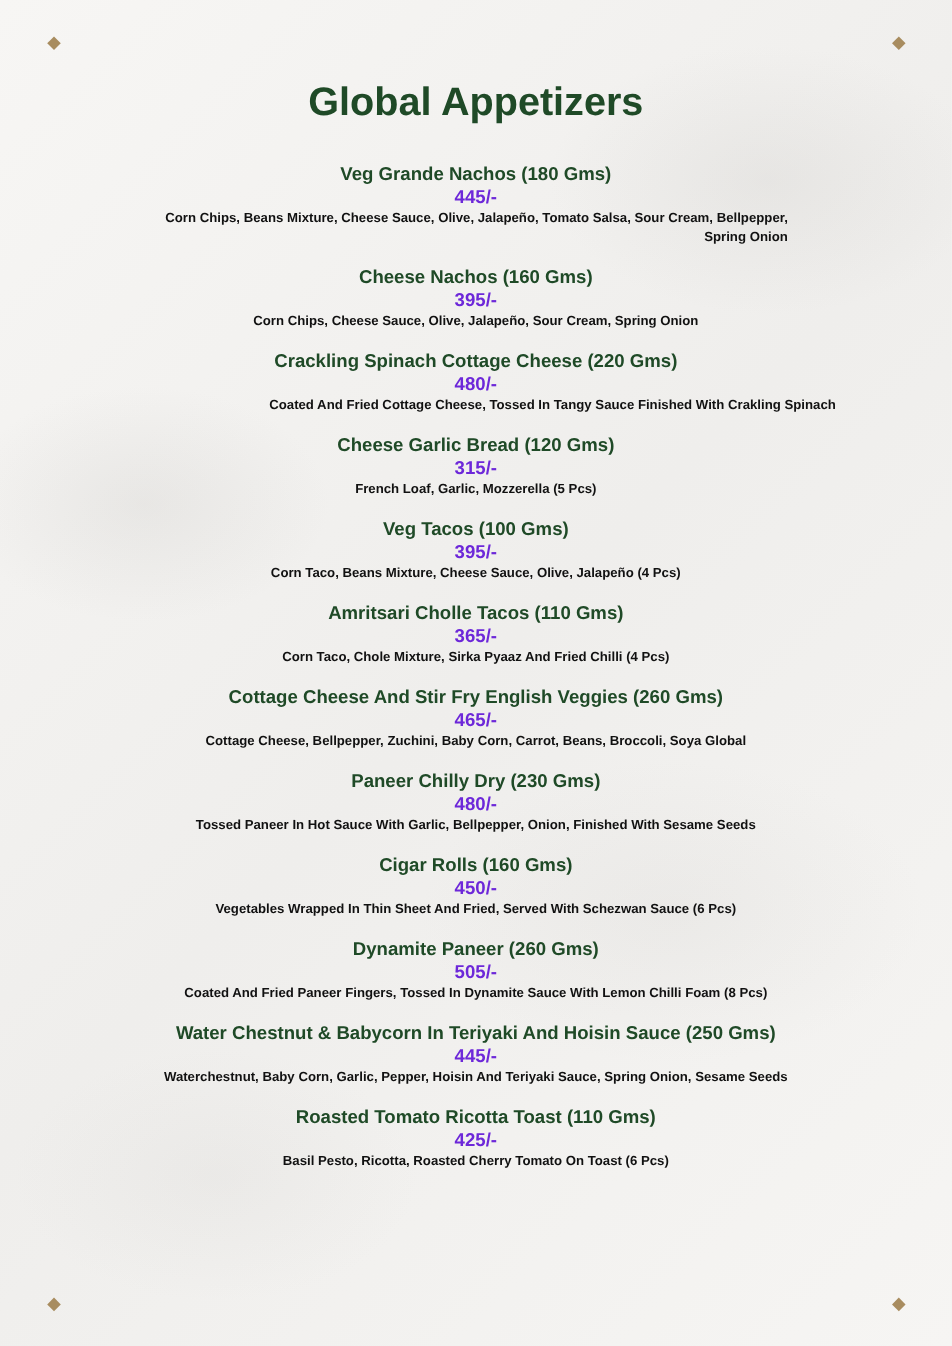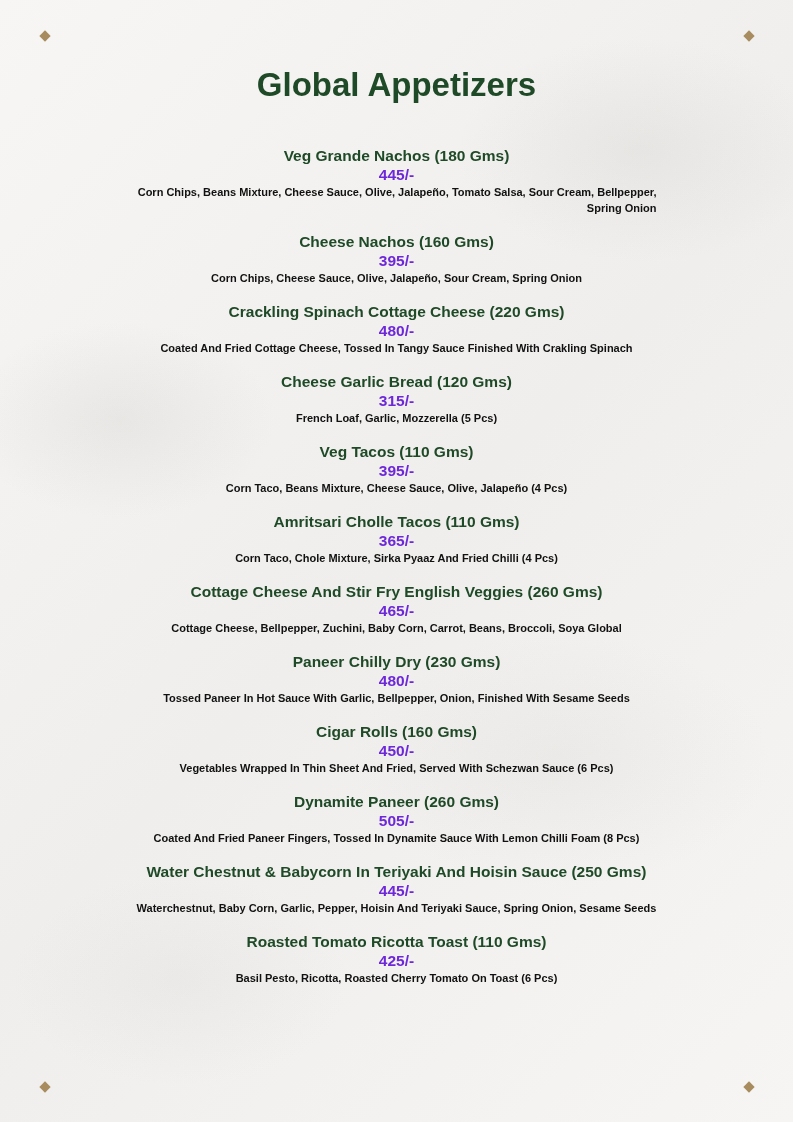--- a/index.html
+++ b/index.html
@@ -21,21 +21,21 @@
     }
     .tl { left: 41px; top: 32px; }
     .tr { left: 745px; top: 32px; }
     .bl { left: 41px; top: 1083px; }
     .br { left: 745px; top: 1083px; }
     .title {
       position: absolute; top: 66px; left: 0; width: 793px;
       text-align: center; color: #1f4a27; font-weight: bold;
       font-size: 33px; letter-spacing: 0;
     }
-    .menu { position: absolute; top: 146px; left: 0; width: 793px; }
+    .menu { position: absolute; top: 136px; left: 0; width: 793px; }
     .item { text-align: center; margin-bottom: 16px; }
     .item-name { color: #1f4a27; font-weight: bold; font-size: 15.5px; line-height: 19px; }
     .item-price { color: #6d28d9; font-weight: bold; font-size: 15.5px; line-height: 19px; }
     .item-desc {
       color: #111; font-weight: bold; font-size: 11px; line-height: 16px;
       margin: 0 auto; max-width: 540px;
     }
   </style>
 </head>
 <body>
@@ -54,29 +54,29 @@
     <div class="item-desc" style="max-width:520px;text-align:right;">Corn Chips, Beans Mixture, Cheese Sauce, Olive, Jalapeño, Tomato Salsa, Sour Cream, Bellpepper, Spring Onion</div>
   </div>
   <div class="item">
     <div class="item-name">Cheese Nachos (160 Gms)</div>
     <div class="item-price">395/-</div>
     <div class="item-desc">Corn Chips, Cheese Sauce, Olive, Jalapeño, Sour Cream, Spring Onion</div>
   </div>
   <div class="item">
     <div class="item-name">Crackling Spinach Cottage Cheese (220 Gms)</div>
     <div class="item-price">480/-</div>
-    <div class="item-desc" style="max-width:600px;">Coated And Fried Cottage Cheese, Tossed In Tangy Sauce Finished With Crakling Spinach</div>
+    <div class="item-desc" style="max-width:600px;text-align:right;">Coated And Fried Cottage Cheese, Tossed In Tangy Sauce Finished With Crakling Spinach</div>
   </div>
   <div class="item">
     <div class="item-name">Cheese Garlic Bread (120 Gms)</div>
     <div class="item-price">315/-</div>
     <div class="item-desc">French Loaf, Garlic, Mozzerella (5 Pcs)</div>
   </div>
   <div class="item">
-    <div class="item-name">Veg Tacos (110 Gms)</div>
+    <div class="item-name">Veg Tacos (100 Gms)</div>
     <div class="item-price">395/-</div>
     <div class="item-desc">Corn Taco, Beans Mixture, Cheese Sauce, Olive, Jalapeño (4 Pcs)</div>
   </div>
   <div class="item">
     <div class="item-name">Amritsari Cholle Tacos (110 Gms)</div>
     <div class="item-price">365/-</div>
     <div class="item-desc">Corn Taco, Chole Mixture, Sirka Pyaaz And Fried Chilli (4 Pcs)</div>
   </div>
   <div class="item">
     <div class="item-name">Cottage Cheese And Stir Fry English Veggies (260 Gms)</div>

